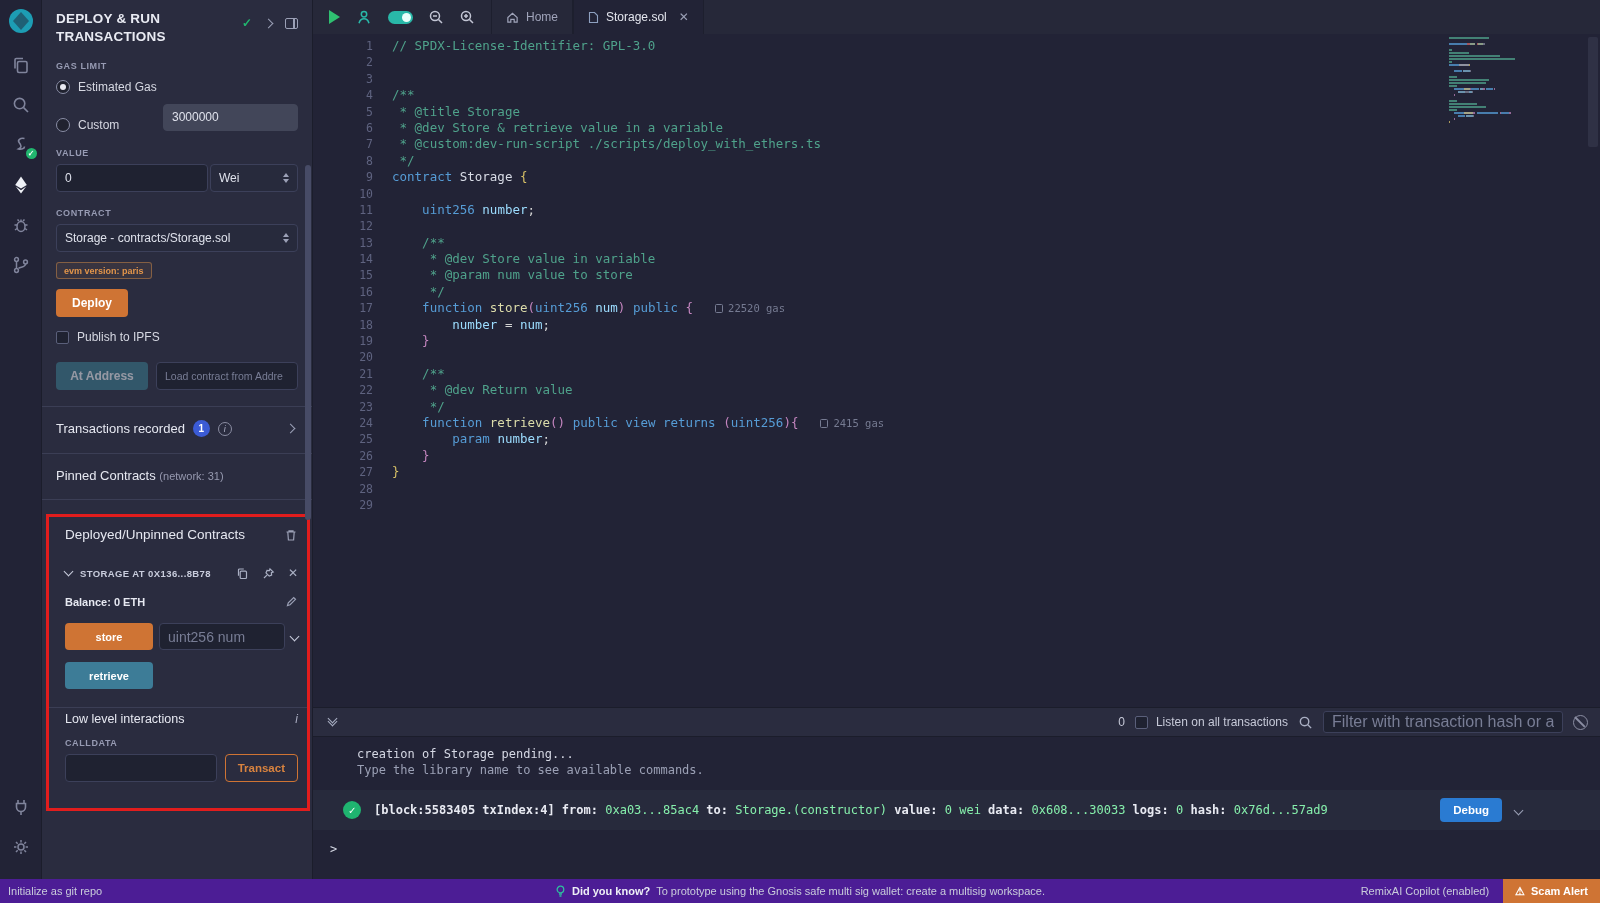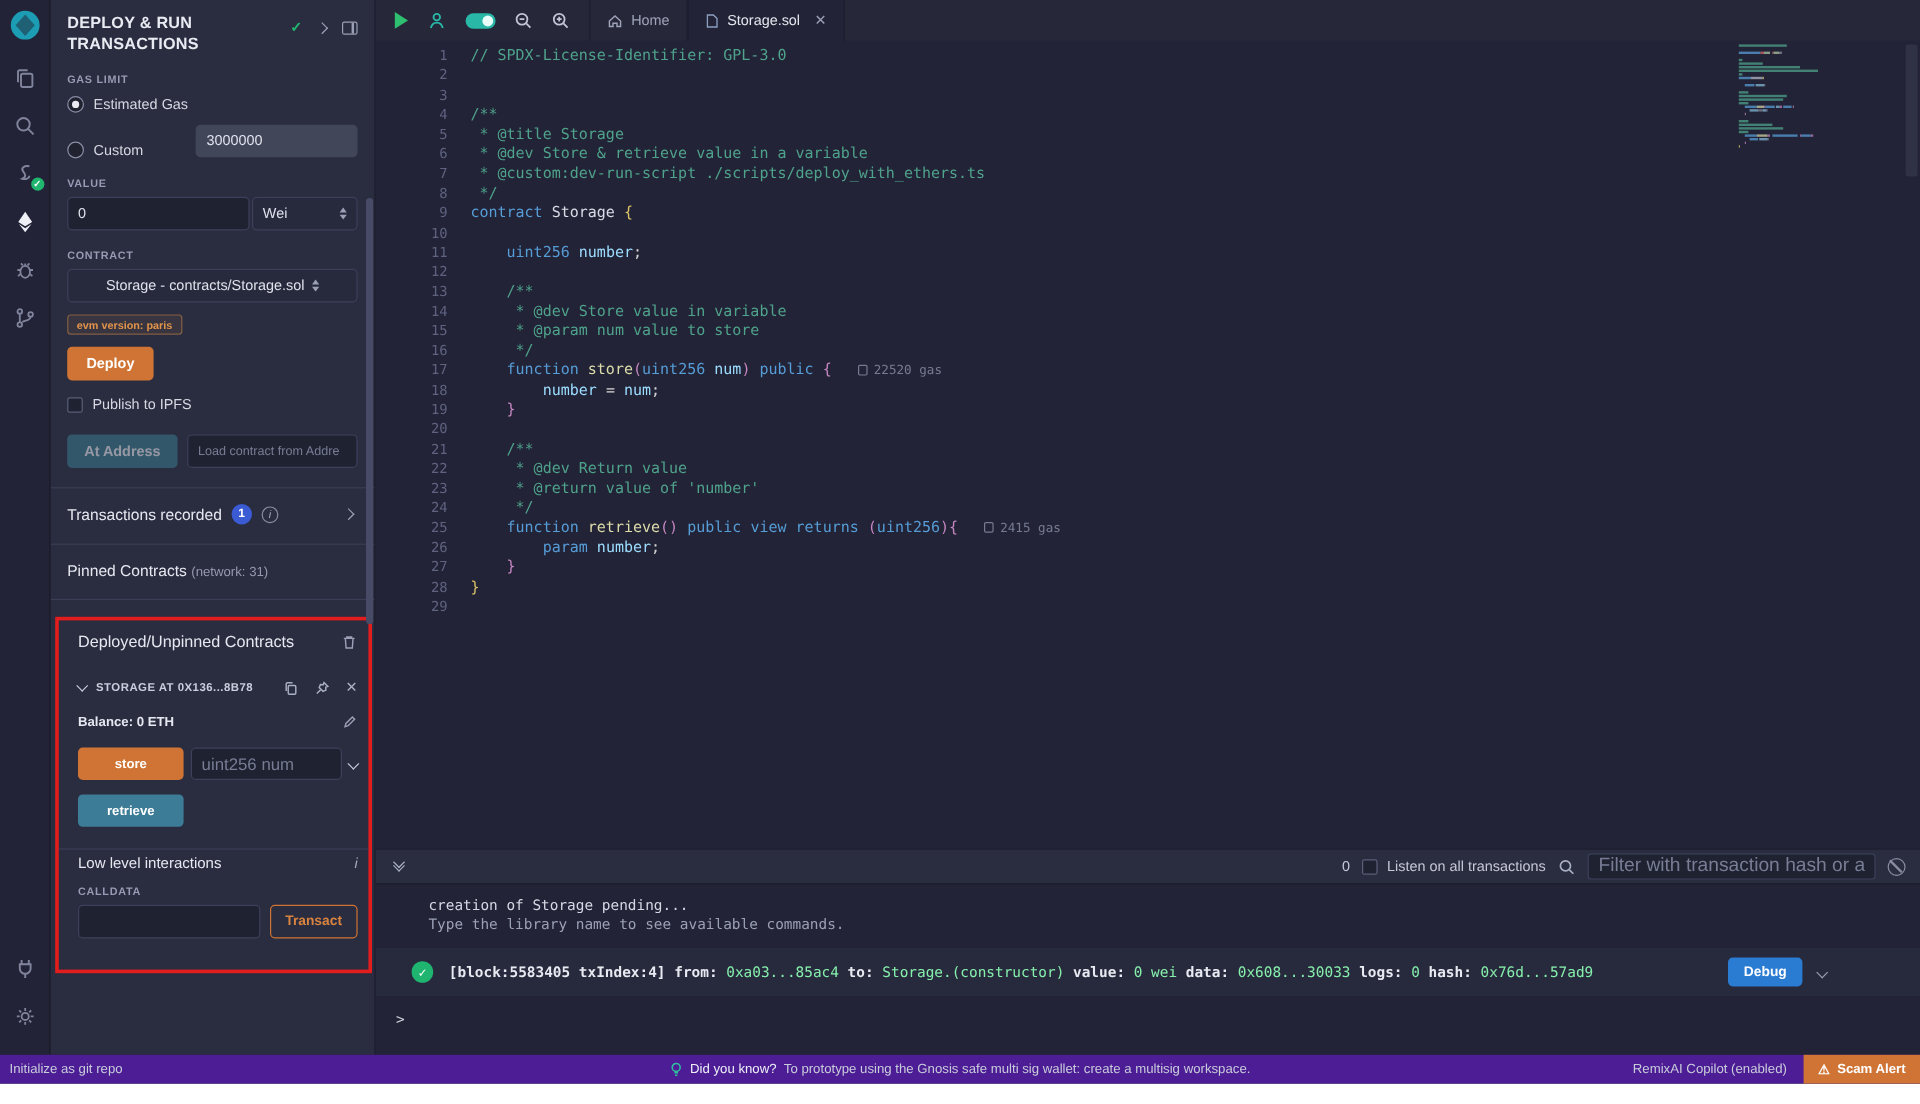--- a/index.html
+++ b/index.html
@@ -30,21 +30,21 @@
 .radio{width:14px;height:14px;border-radius:50%;border:1.5px solid #8a8ea6;background:#20222f;display:flex;align-items:center;justify-content:center;flex:none}
 .radio.checked .dot{width:6px;height:6px;border-radius:50%;background:#e9eaf2}
 .custom-row{display:flex;align-items:center;margin-top:8px}
 .inp{background:#1f2231;border:1px solid #3c405a;border-radius:4px;color:#dfe2ec;height:28px;padding:0 8px;font-size:12px;outline:none}
 .inp::placeholder{color:#787d95}
 .gasinp{margin-left:auto;width:135px;background:#424659;border-color:#424659;height:27px}
 .row{display:flex;gap:2px;margin-top:6px}
 .valinp{flex:1;min-width:0}
 .select{background:#272a3c;border:1px solid #3c405a;border-radius:4px;height:28px;display:flex;align-items:center;padding:0 8px;gap:6px;cursor:pointer;color:#dfe2ec}
 .unit{width:88px;justify-content:space-between}
-.select.full{margin-top:6px;justify-content:center;width:100%}
+.select.full{margin-top:6px;justify-content:space-between;width:100%}
 .updown{display:inline-flex;flex-direction:column;gap:2px}
 .tri-u{width:0;height:0;border-left:3.5px solid transparent;border-right:3.5px solid transparent;border-bottom:4px solid #9ba0b6}
 .tri-d{width:0;height:0;border-left:3.5px solid transparent;border-right:3.5px solid transparent;border-top:4px solid #9ba0b6}
 .evm-badge{display:inline-block;margin-top:10px;font-size:9px;color:#e2954a;border:1px solid rgba(226,149,74,.45);background:rgba(226,149,74,.08);padding:2.5px 7px;border-radius:3px;font-weight:700}
 .btn-deploy{display:block;margin-top:10px;background:#cf7434;color:#fff;border:none;border-radius:4px;height:28px;padding:0 16px;font-size:12px;font-weight:600;cursor:pointer}
 .pub-row{display:flex;align-items:center;gap:8px;margin-top:13px;cursor:pointer}
 .cb{width:13px;height:13px;border:1px solid #5a5f7a;border-radius:2px;background:#1f2231;flex:none}
 .ataddr-row{display:flex;gap:8px;margin-top:18px}
 .btn-ataddr{background:#3a7b8e;opacity:.55;color:#eef1f6;border:none;border-radius:4px;height:28px;padding:0 10px;font-size:12px;font-weight:600;width:92px;flex:none;cursor:pointer}
 .ataddr-inp{flex:1;min-width:0;font-size:10.5px}
@@ -125,21 +125,21 @@
 .tx-v{color:#86efac}
 .debug-btn{margin-left:auto;height:24px;padding:0 13px;background:#2a7bd2;border:none;border-radius:4px;color:#fff;font-size:11.5px;font-weight:700;font-family:"Liberation Sans",sans-serif;cursor:pointer}
 .tx-chev{width:7px;height:7px;border-right:1.6px solid #9ba0b6;border-bottom:1.6px solid #9ba0b6;transform:rotate(45deg);cursor:pointer}
 .prompt{padding-left:17px;margin-top:12px}
 
 
 .statusbar{position:absolute;left:0;top:879px;width:1600px;height:24px;background:#4c1d95;display:flex;align-items:center;font-size:11px;color:#c9ccdb;z-index:6}
 .sb-left{margin-left:8px}
 .sb-center{position:absolute;left:50%;transform:translateX(-50%);display:flex;align-items:center;gap:6px;white-space:nowrap}
 .bulb{color:#2fbf9f;display:flex}
-.sb-bold{font-weight:400;color:#eef0f6}
+.sb-bold{font-weight:700;color:#eef0f6}
 .sb-right{margin-left:auto;display:flex;align-items:center;height:100%}
 .copilot{margin-right:14px}
 .scam{background:#cf7434;height:100%;display:flex;align-items:center;gap:6px;padding:0 12px;color:#fff;font-weight:700;cursor:pointer}
 .white-strip{position:absolute;left:0;top:903px;width:1600px;height:17px;background:#fff}
 button{font-family:"Liberation Sans",sans-serif}
 </style>
 </head>
 <body>
 
 <div class="app">
@@ -418,21 +418,20 @@
         <div class="cl"><span class="tk-c">    /**</span></div>
         <div class="cl"><span class="tk-c">     * @dev Store value in variable</span></div>
         <div class="cl"><span class="tk-c">     * @param num value to store</span></div>
         <div class="cl"><span class="tk-c">     */</span></div>
         <div class="cl"><span class="tk-p">    </span><span class="tk-k">function </span><span class="tk-f">store</span><span class="tk-b2">(</span><span class="tk-k">uint256</span><span class="tk-p"> </span><span class="tk-v">num</span><span class="tk-b2">)</span><span class="tk-p"> </span><span class="tk-k">public</span><span class="tk-p"> </span><span class="tk-b2">{</span><span class="gas"><span class="gas-ic"></span>22520 gas</span></div>
         <div class="cl"><span class="tk-p">        </span><span class="tk-v">number</span><span class="tk-p"> = </span><span class="tk-v">num</span><span class="tk-p">;</span></div>
         <div class="cl"><span class="tk-p">    </span><span class="tk-b2">}</span></div>
         <div class="cl"></div>
         <div class="cl"><span class="tk-c">    /**</span></div>
         <div class="cl"><span class="tk-c">     * @dev Return value</span></div>
-        <div class="cl"><span class="tk-c">     * @return value of 'number'</span></div>
         <div class="cl"><span class="tk-c">     */</span></div>
         <div class="cl"><span class="tk-p">    </span><span class="tk-k">function </span><span class="tk-f">retrieve</span><span class="tk-b2">()</span><span class="tk-p"> </span><span class="tk-k">public view returns</span><span class="tk-p"> </span><span class="tk-b2">(</span><span class="tk-k">uint256</span><span class="tk-b2">){</span><span class="gas"><span class="gas-ic"></span>2415 gas</span></div>
         <div class="cl"><span class="tk-p">        </span><span class="tk-k">param</span><span class="tk-p"> </span><span class="tk-v">number</span><span class="tk-p">;</span></div>
         <div class="cl"><span class="tk-p">    </span><span class="tk-b2">}</span></div>
         <div class="cl"><span class="tk-b1">}</span></div>
       </div>
     <div class="minimap">
         <div class="mm-row">
           <span class="mm-seg mm-c" style="width: 40.25px;"></span>
         </div>

